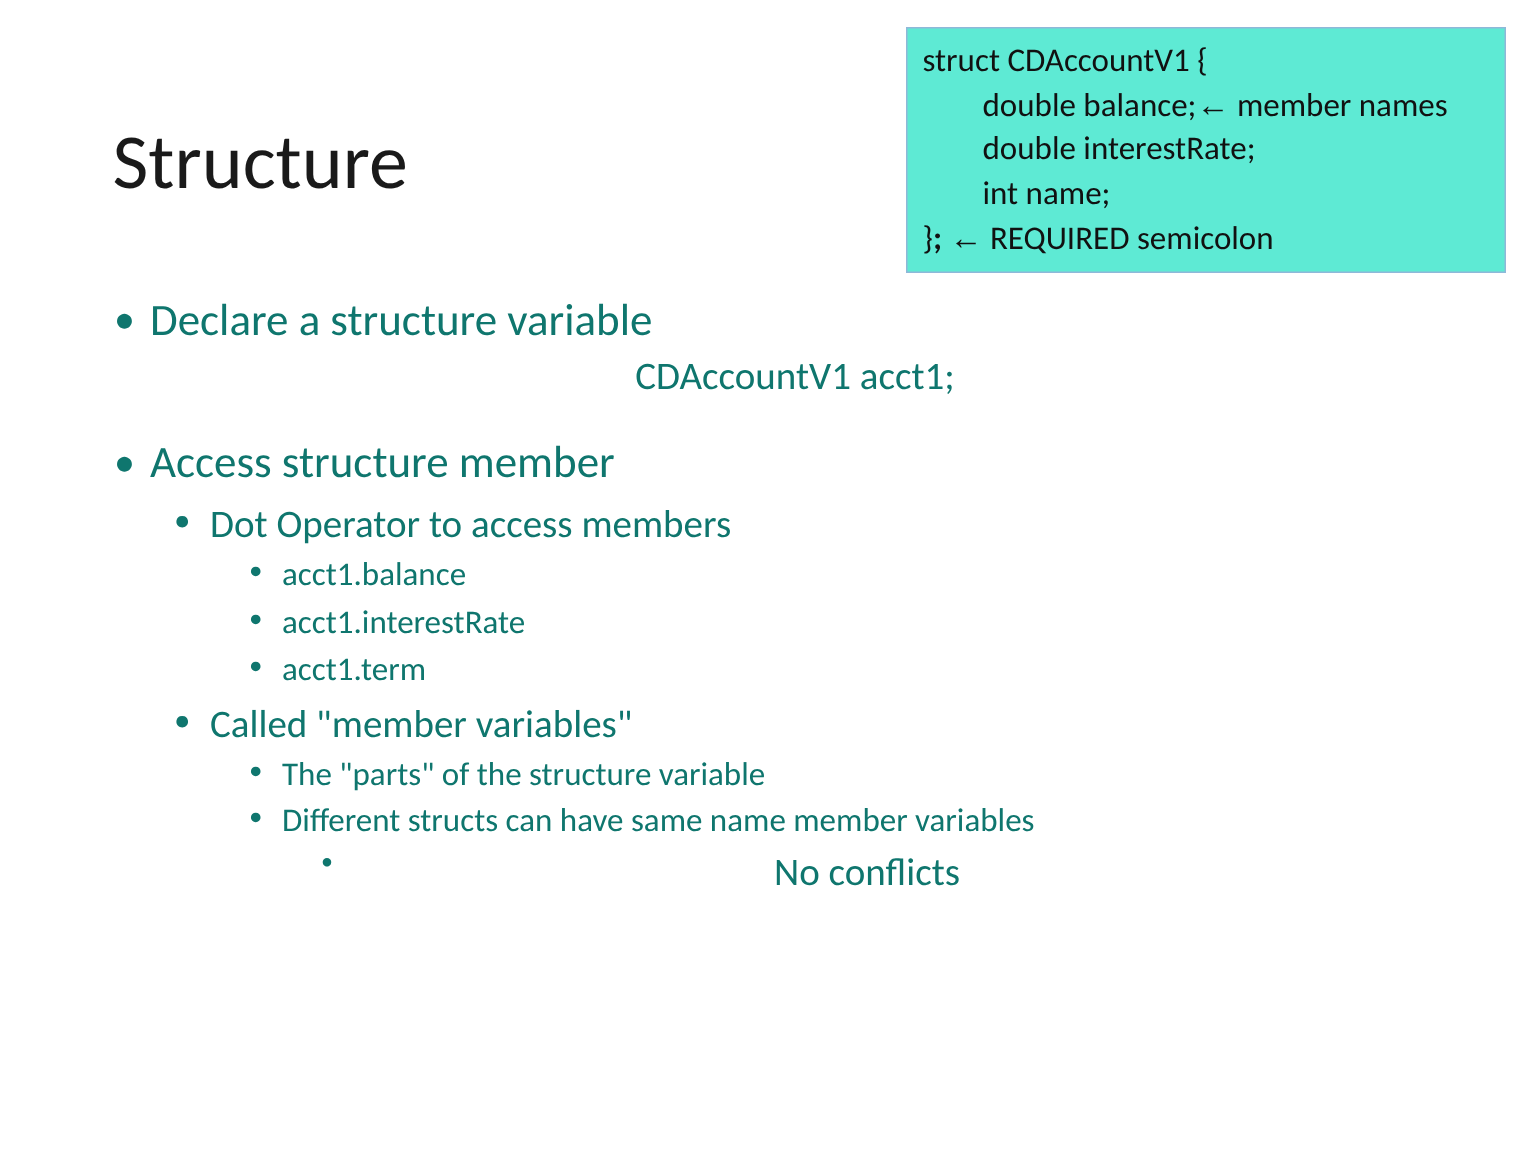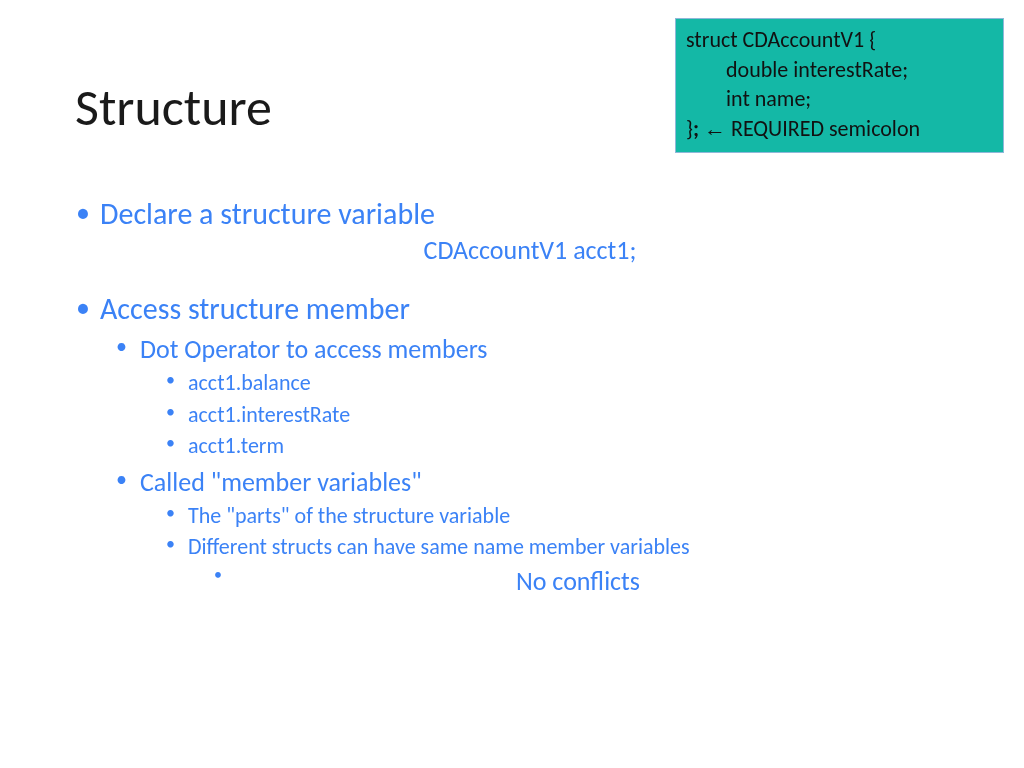--- a/index.html
+++ b/index.html
@@ -21,42 +21,42 @@
     left: 75px;
     top: 75px;
     font-size: 52px;
     font-weight: 400;
     color: #1a1a1a;
   }
   .code-box {
     position: absolute;
     right: 20px;
     top: 18px;
-    width: 329px;
+    width: 400px;
     border: 1px solid #8fb8d9;
     padding: 6px 10px 8px 10px;
     font-size: 22px;
     line-height: 1.35;
     color: #111;
-    background: #14b8a6;
+    background: #5eead4;
   }
   .code-box .indent { padding-left: 40px; display: block; }
   .arrow {
     display: inline-block;
     font-family: Arial, sans-serif;
   }
   .bold { font-weight: 700; }
 
   .content {
     position: absolute;
     left: 100px;
     top: 195px;
     width: 820px;
     font-size: 22px;
-    color: #3b82f6;
+    color: #0f766e;
   }
   ul { list-style: none; }
   li { position: relative; }
 
   
   .lvl1 > li {
     font-size: 30px;
     margin-bottom: 6px;
     padding-left: 0;
   }
@@ -128,20 +128,25 @@
 </head>
 <body>
 
 <div class="slide">
 
   <h1 class="title">Structure</h1>
 
   <div class="code-box">
     <div>struct CDAccountV1   {</div>
     <div>
+      <span class="indent">
+        <span>double balance;</span><span class="arrow">←</span><span> member names</span>
+      </span>
+    </div>
+    <div>
       <span class="indent">double interestRate;</span>
     </div>
     <div>
       <span class="indent">int name;</span>
     </div>
     <div>
       <span>}</span><span class="bold">;</span> <span class="arrow">←</span><span> REQUIRED semicolon</span>
     </div>
   </div>
 

